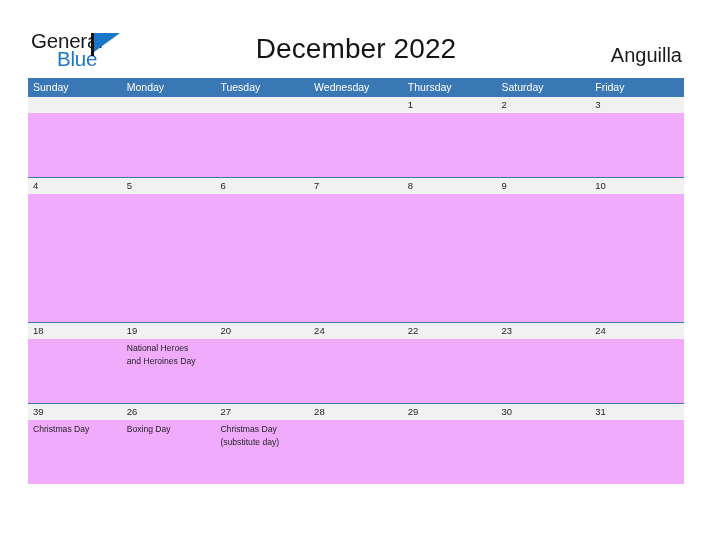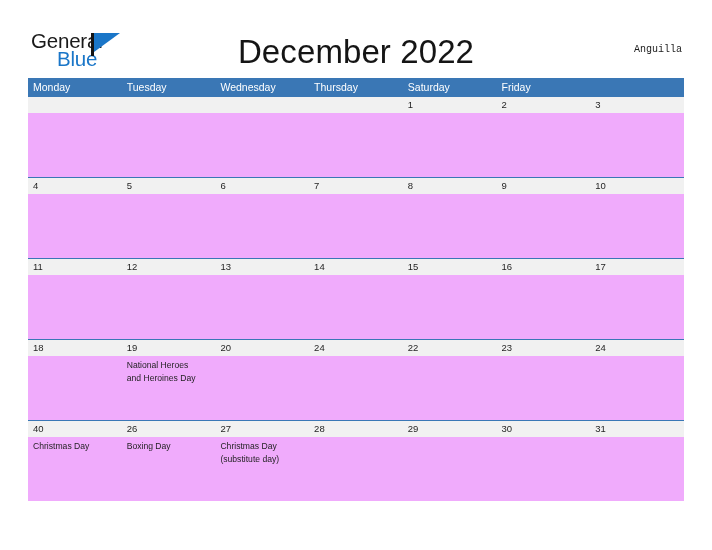--- a/index.html
+++ b/index.html
@@ -76,34 +76,34 @@
     border-left: 26px solid #1a76c8;
     border-bottom: 19px solid transparent;
   }
 
   .title {
     position: absolute;
     left: 0;
     top: 33px;
     width: 712px;
     text-align: center;
-    font-size: 33px;
+    font-size: 28px;
     color: #151515;
     font-family: "Liberation Sans", sans-serif;
     font-weight: normal;
     letter-spacing: 0.1px;
   }
 
   .locale {
     position: absolute;
     right: 30px;
     top: 44px;
-    font-size: 10px;
+    font-size: 20px;
     color: #1b1b1b;
-    font-family: Liberation Mono, monospace;
+    font-family: Liberation Sans, sans-serif;
   }
 
   
   .calendar {
     position: absolute;
     left: 28px;
     top: 78px;
     width: 656px;
   }
 
@@ -183,20 +183,21 @@
 
     <div class="title">December 2022</div>
 
     <div class="locale">Anguilla</div>
 
   </div>
 
   <div class="calendar">
 
     <div class="dow-row">
+      <div class="dow-cell">Sunday</div>
       <div class="dow-cell">Monday</div>
       <div class="dow-cell">Tuesday</div>
       <div class="dow-cell">Wednesday</div>
       <div class="dow-cell">Thursday</div>
       <div class="dow-cell">Saturday</div>
       <div class="dow-cell">Friday</div>
     </div>
 
     <div class="week">
       <div class="week-dates">
@@ -276,29 +277,20 @@
             <span class="event-line"></span>
           </div>
         <div class="event-cell">
             <span class="event-line"></span>
             <span class="event-line"></span>
           </div>
       </div>
     </div>
 
     <div class="week">
-      <div class="week-dates">
-        <div class="date-cell">11</div>
-        <div class="date-cell">12</div>
-        <div class="date-cell">13</div>
-        <div class="date-cell">14</div>
-        <div class="date-cell">15</div>
-        <div class="date-cell">16</div>
-        <div class="date-cell">17</div>
-      </div>
       <div class="week-events">
         <div class="event-cell">
             <span class="event-line"></span>
             <span class="event-line"></span>
           </div>
         <div class="event-cell">
             <span class="event-line"></span>
             <span class="event-line"></span>
           </div>
         <div class="event-cell">
@@ -361,21 +353,21 @@
           </div>
         <div class="event-cell">
             <span class="event-line"></span>
             <span class="event-line"></span>
           </div>
       </div>
     </div>
 
     <div class="week">
       <div class="week-dates">
-        <div class="date-cell">40</div>
+        <div class="date-cell">39</div>
         <div class="date-cell">26</div>
         <div class="date-cell">27</div>
         <div class="date-cell">28</div>
         <div class="date-cell">29</div>
         <div class="date-cell">30</div>
         <div class="date-cell">31</div>
       </div>
       <div class="week-events">
         <div class="event-cell">
             <span class="event-line">Christmas Day</span>

